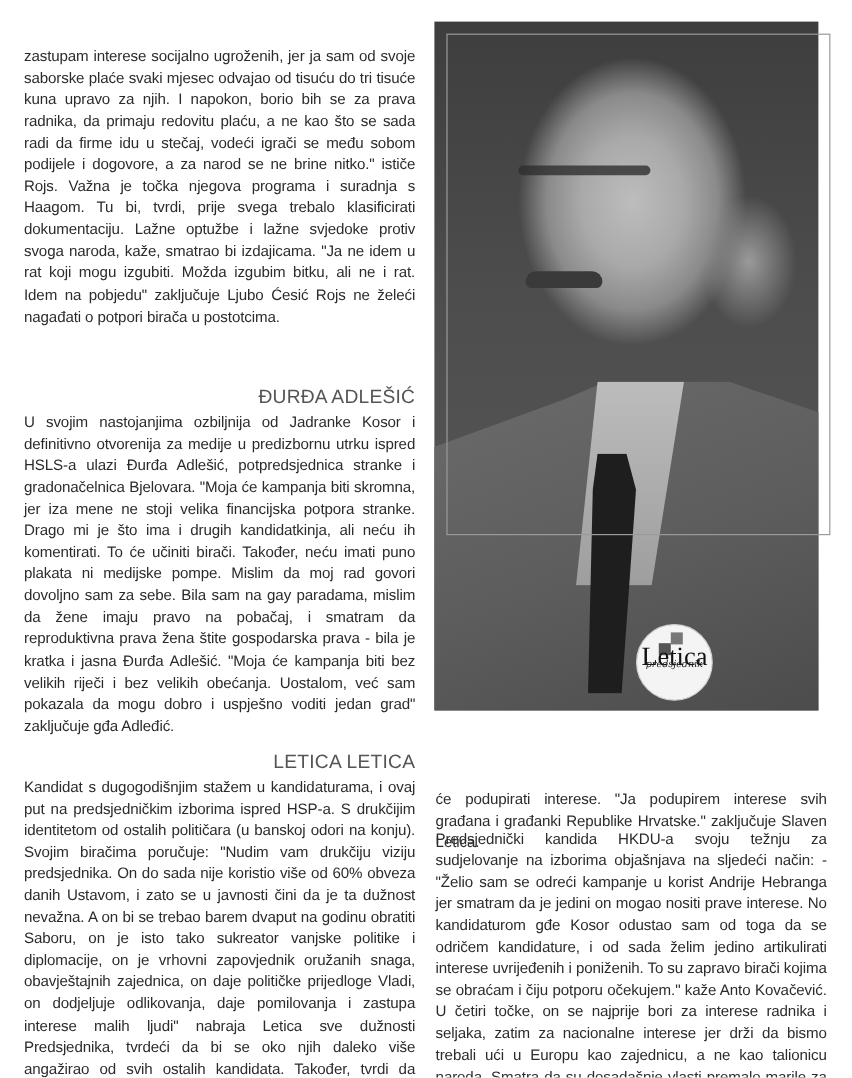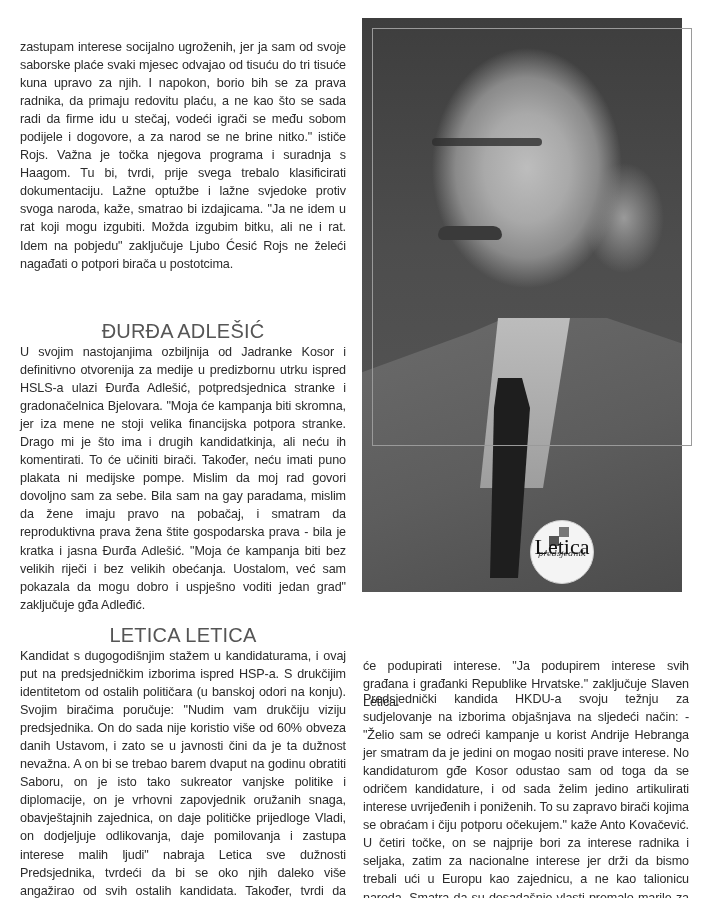--- a/index.html
+++ b/index.html
@@ -12,22 +12,22 @@
       letter-spacing:-0.1px;
       margin-top:32px;
     }
     .col p { margin:0; }
     #col-left-top { left:20px; top:6px; width:326px; }
     #col-left-durda { left:20px; top:289px; width:326px; }
     #col-left-slaven { left:20px; top:593px; width:326px; }
     #col-right-cont { left:363px; top:625px; width:326px; }
     #col-right-anto { left:363px; top:658px; width:326px; }
     .heading {
-      font-size:20px; line-height:21px; font-weight:normal; color:#555555;
-      letter-spacing:0.2px; margin:0 0 1px 0; text-align:center;
+      font-size:16px; line-height:21px; font-weight:normal; color:#555555;
+      letter-spacing:0.2px; margin:0 0 1px 0; text-align:right;
     }
     
     #photo-frame {
       position:absolute; left:362px; top:18px; width:326px; height:420px;
       background:#ffffff;
     }
     #photo {
       position:absolute; left:0; top:0; width:320px; height:574px;
       background:
         radial-gradient(ellipse 95px 120px at 165px 150px, #bdbdbd 0%, #a9a9a9 45%, #8a8a8a 75%, rgba(80,80,80,0) 100%),

